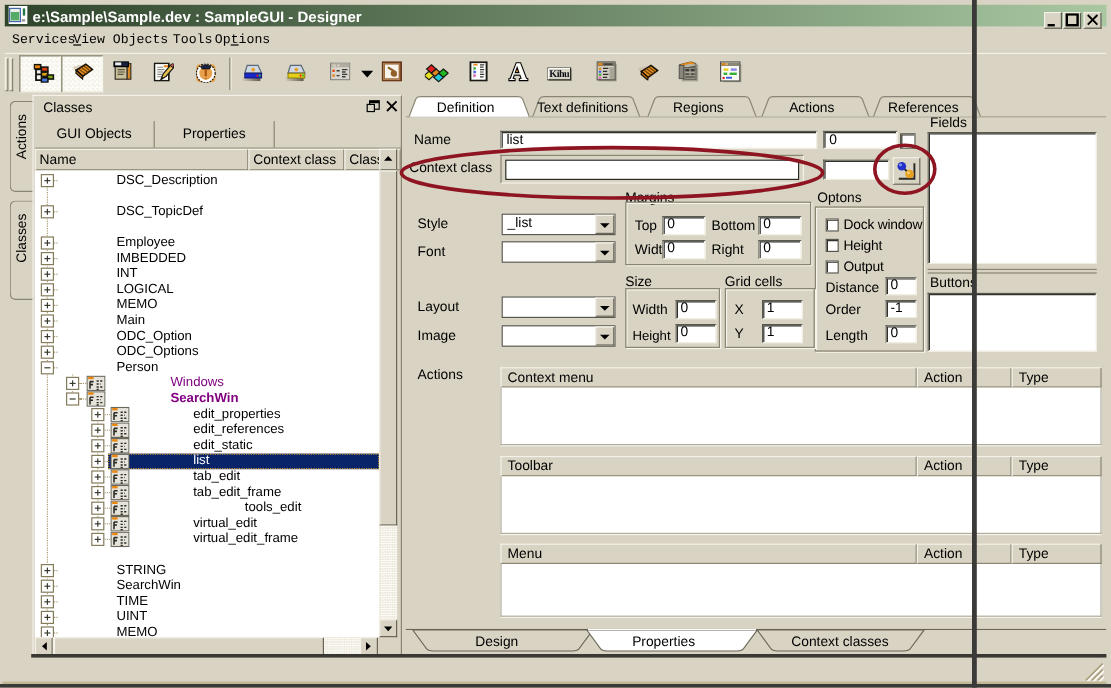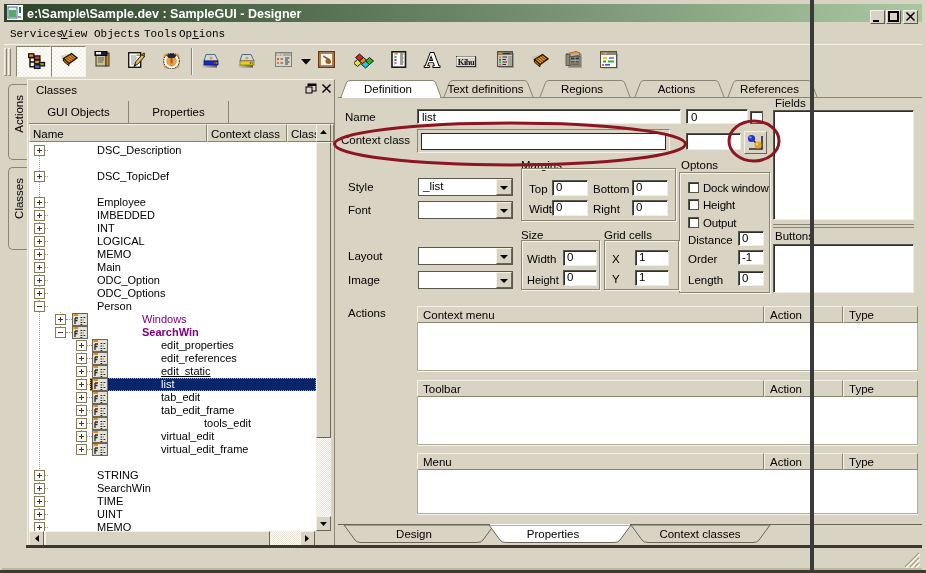--- a/index.html
+++ b/index.html
@@ -412,21 +412,21 @@
           </svg>
           <span class="lbl" style="left:84px;">edit_references</span>
           <span class="lbl" style="left:262px;">Perso</span>
         </div>
 <div class="trow" style="top:223px">
           <div style="position:absolute;left:58px;top:6px;width:5px;height:1px;border-top:1px dotted #a89b72"></div>
           <div class="pm plus" style="left:47px"></div>
           <svg class="ficon" style="left:63px" viewBox="0 0 16 13">
             <use href="#fico"></use>
           </svg>
-          <span class="lbl" style="left:84px;text-decoration:underline;">edit_static</span>
+          <span class="lbl" style="left:84px;">edit_static</span>
           <span class="lbl" style="left:262px;">Perso</span>
         </div>
 <div class="trow" style="top:236px">
           <div style="position:absolute;left:58px;top:6px;width:5px;height:1px;border-top:1px dotted #a89b72"></div>
           <div class="pm plus" style="left:47px"></div>
           <div style="position:absolute;left:61px;top:0;width:226px;height:13px;background:#0a246a;outline:1px dotted #cc9933;outline-offset:-1px"></div>
           <svg class="ficon" style="left:63px" viewBox="0 0 16 13">
             <use href="#fico"></use>
           </svg>
           <span class="lbl" style="left:84px;color:#fff;">list</span>

